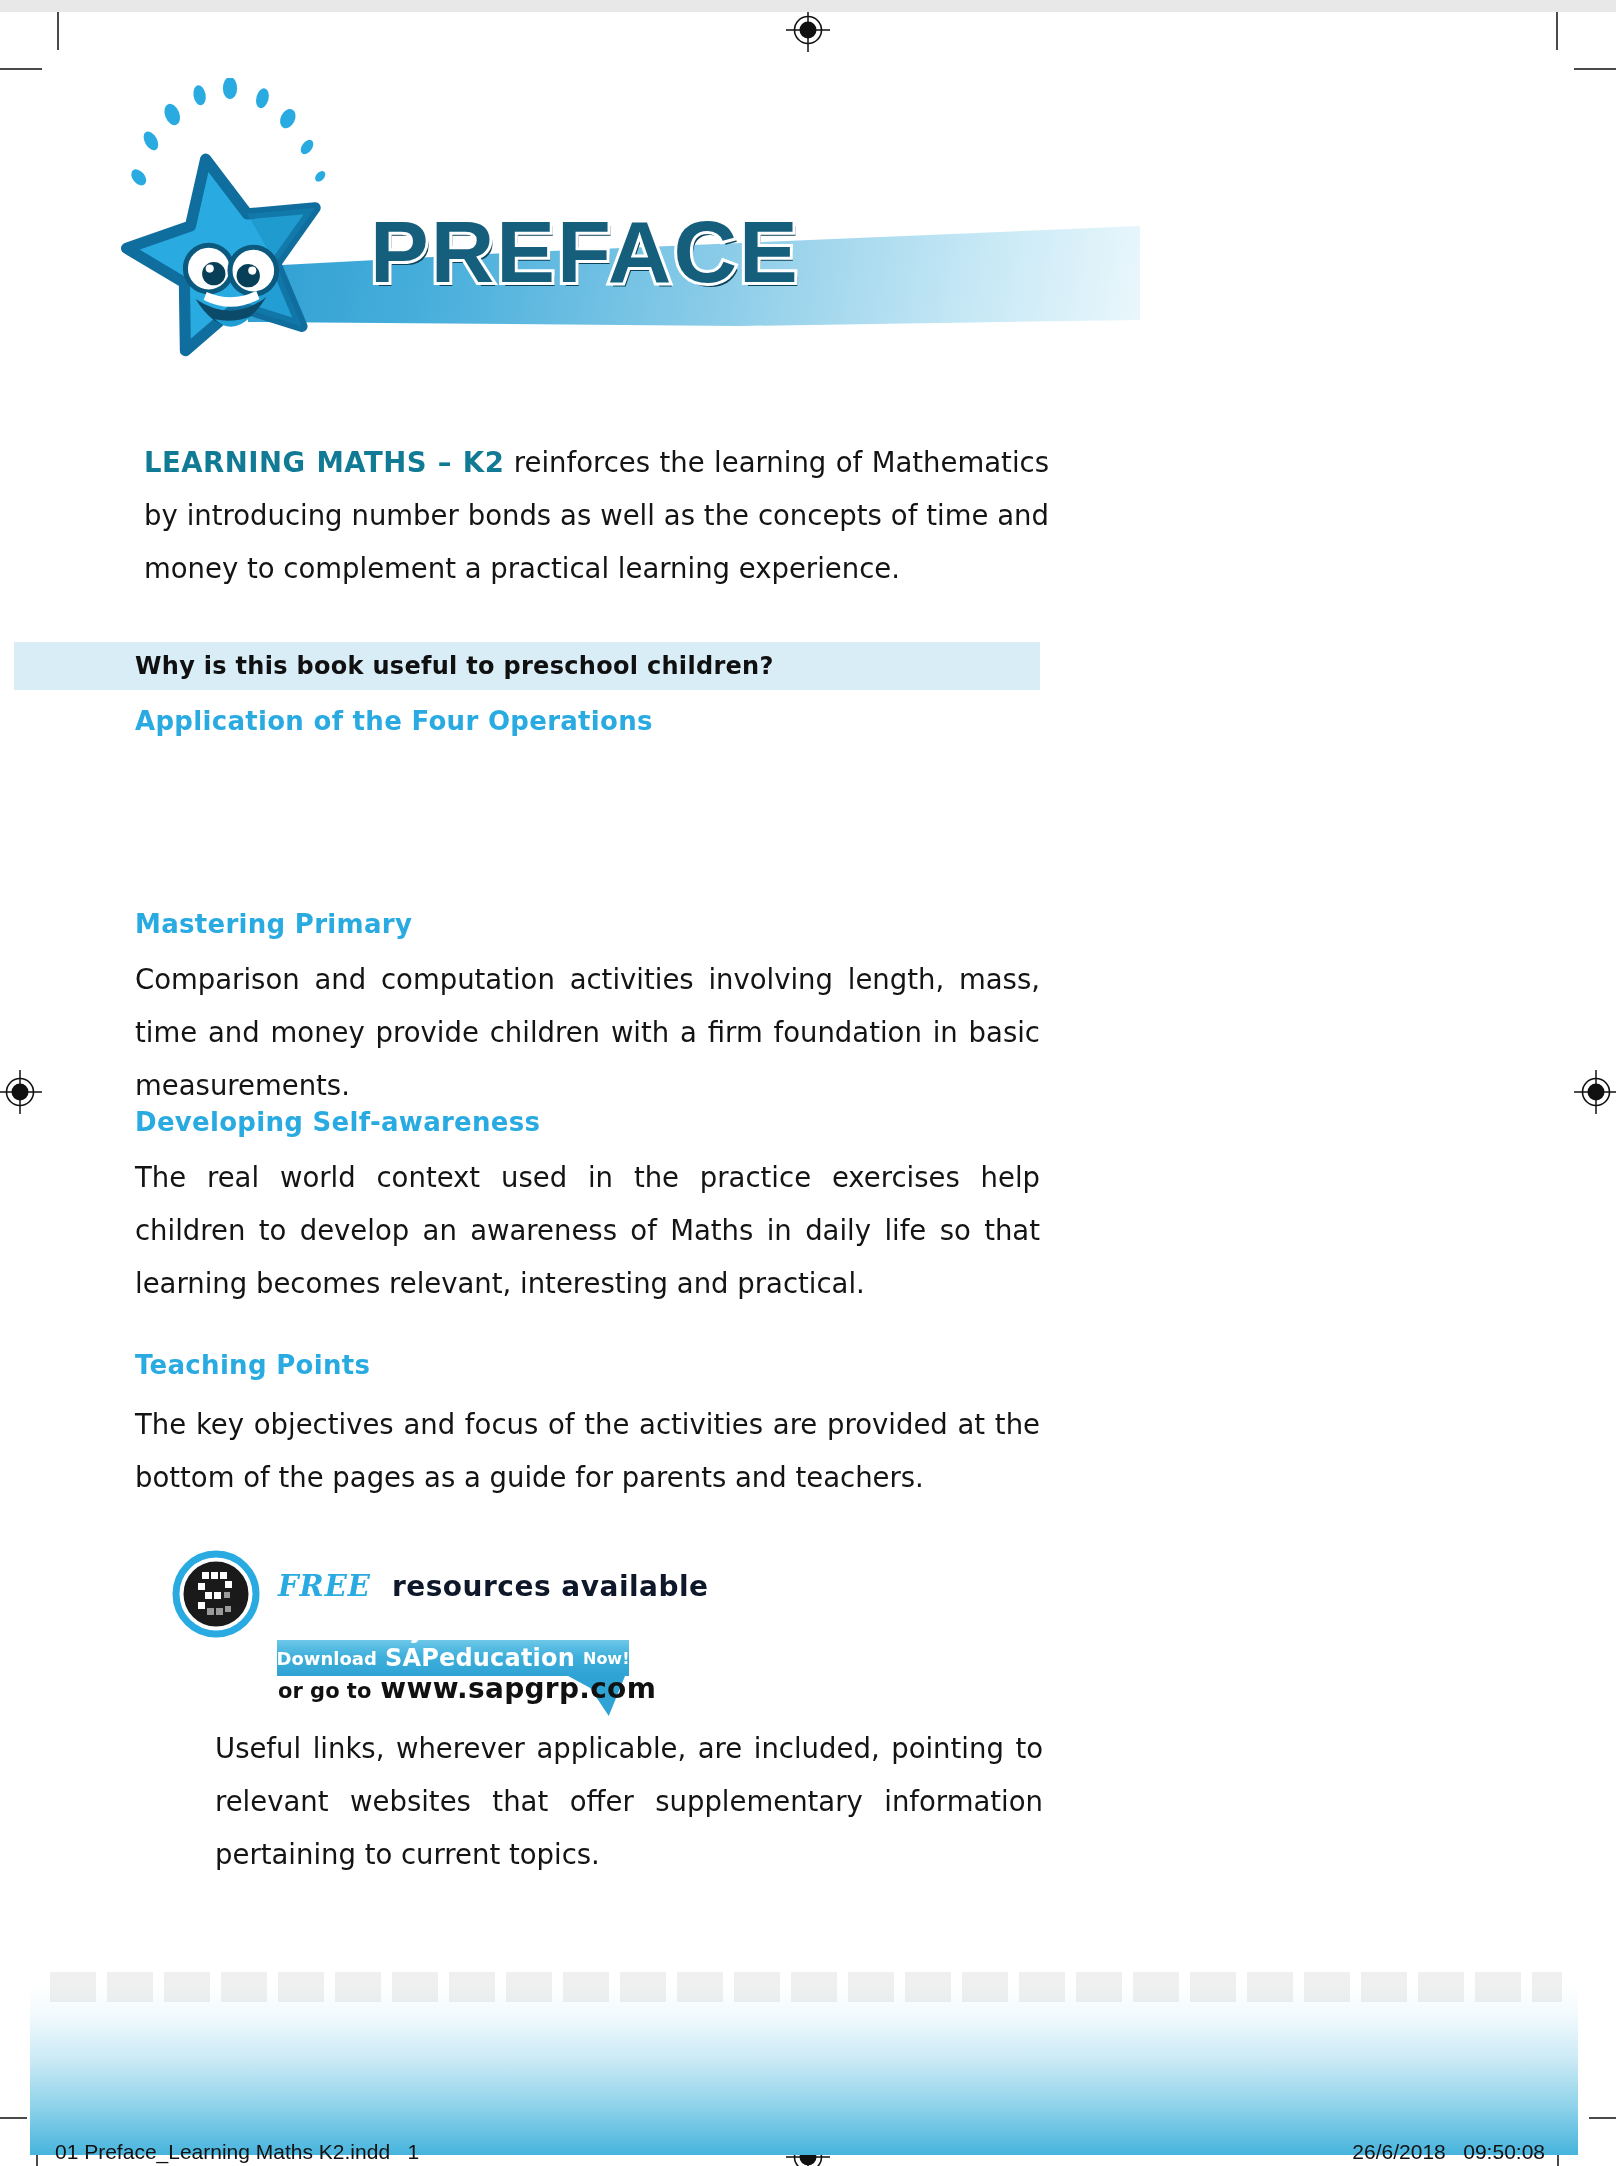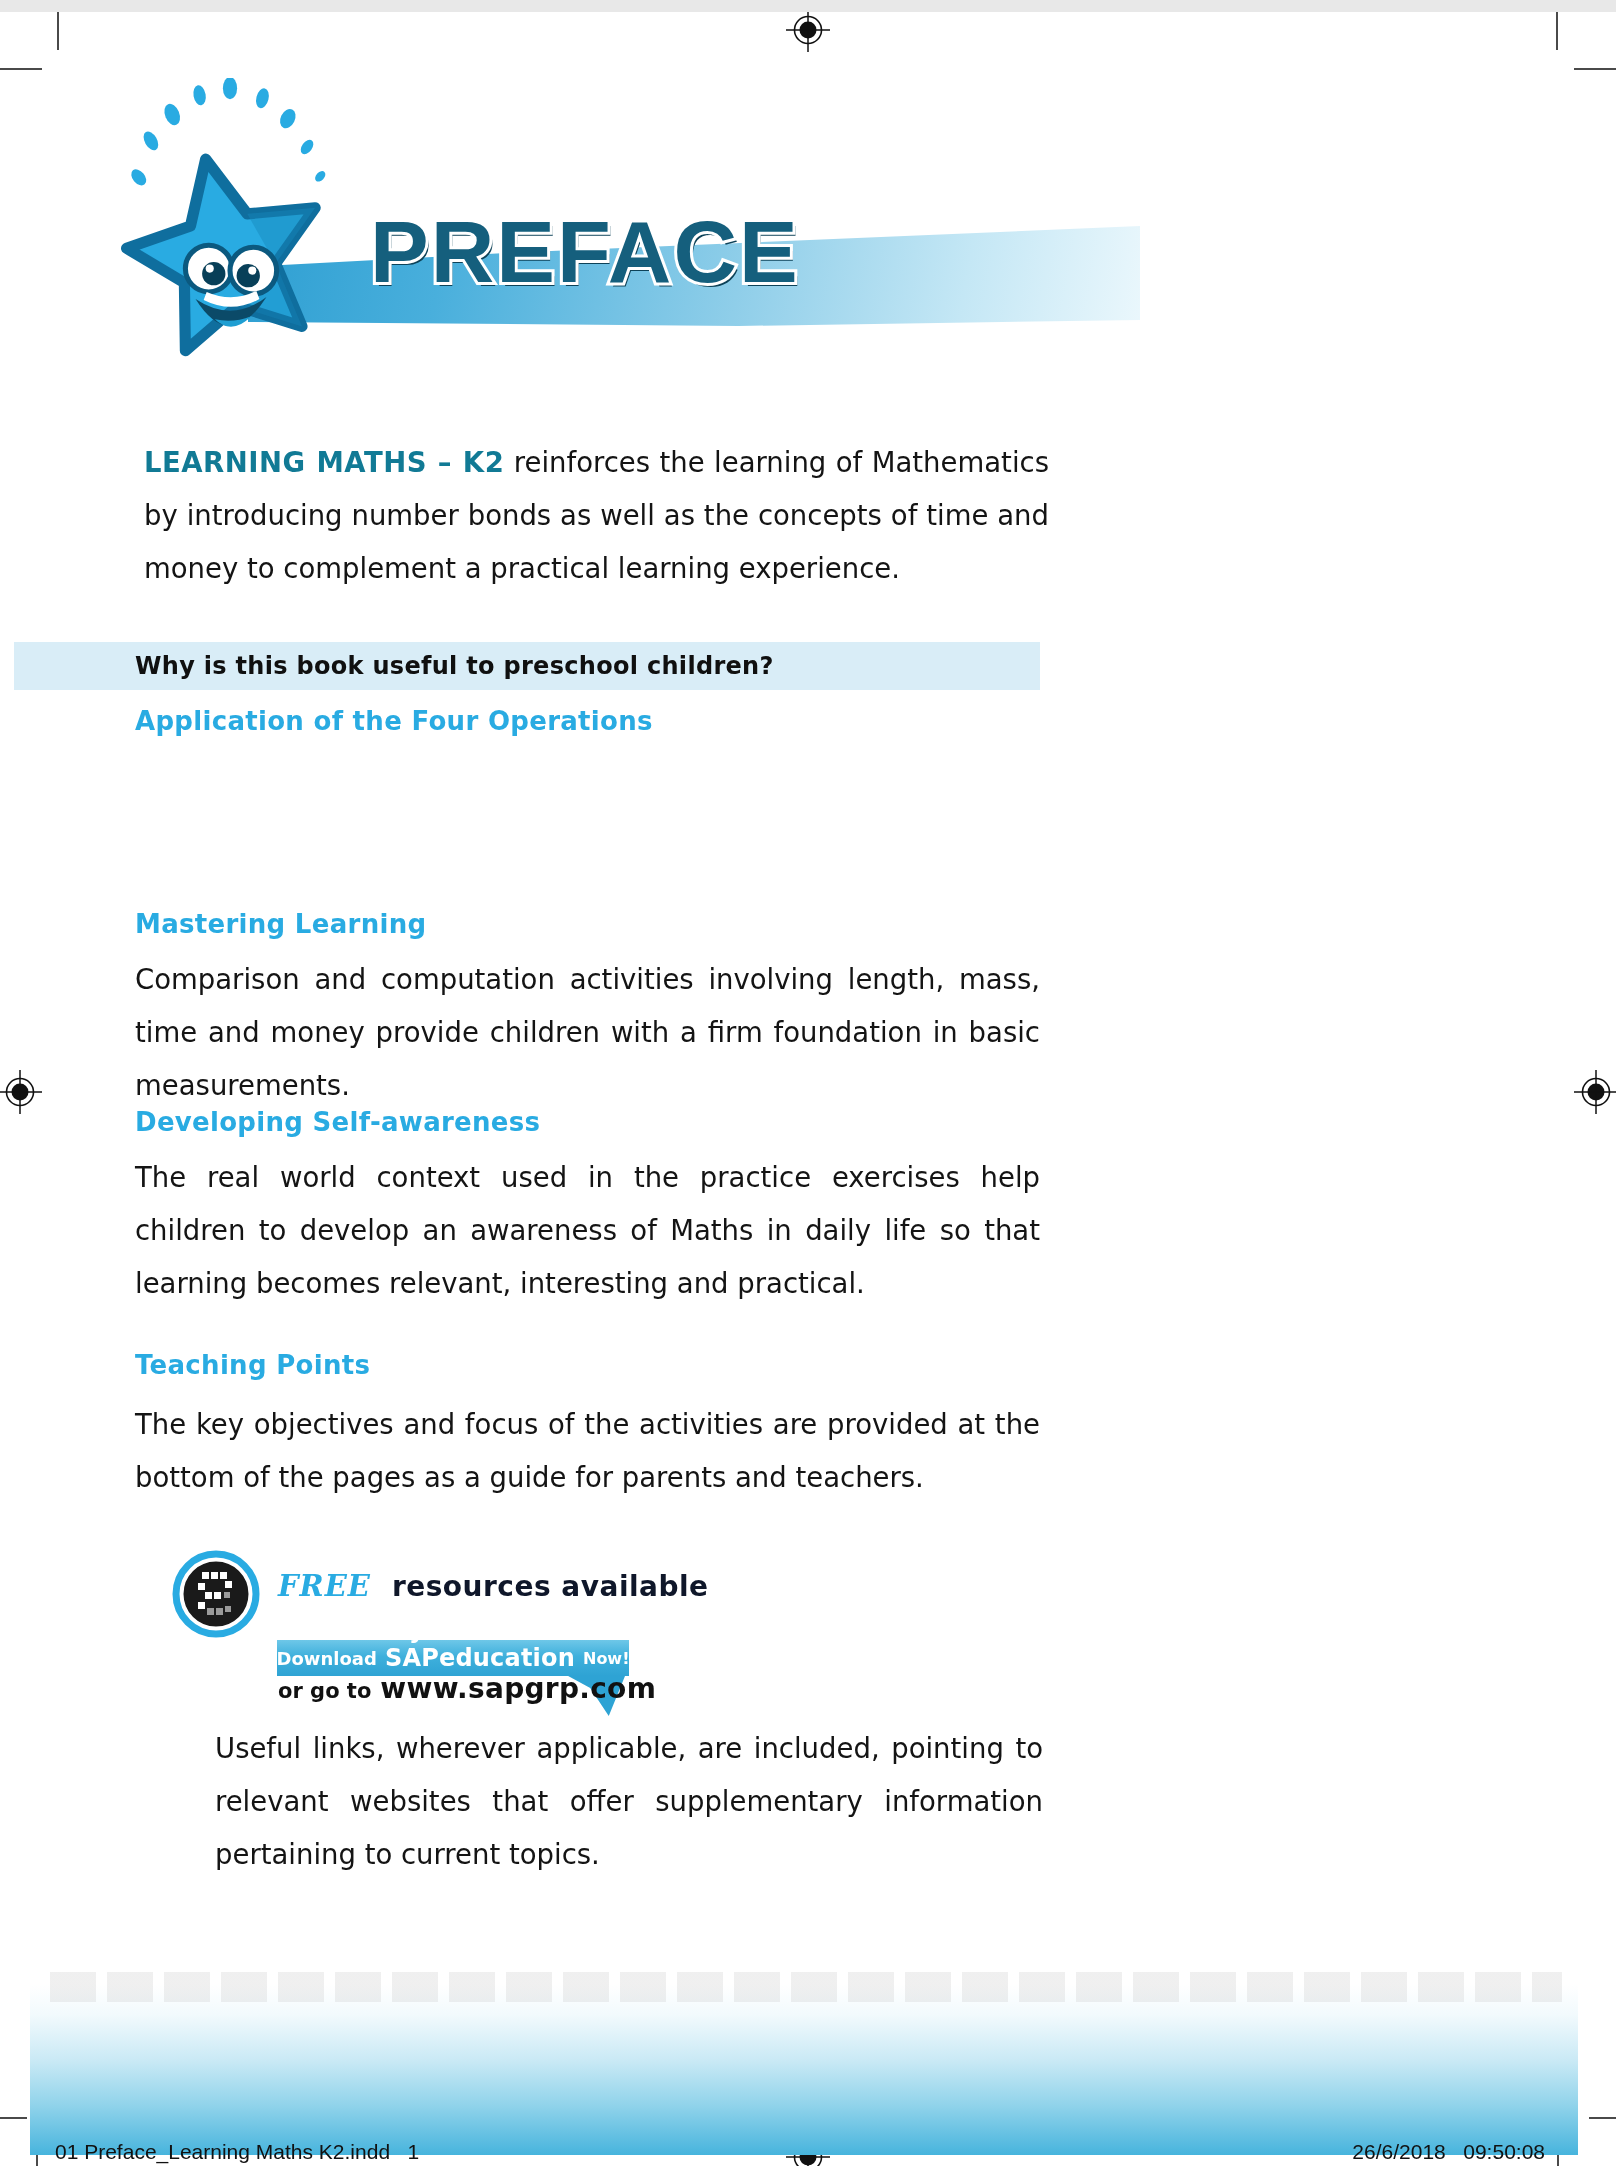--- a/index.html
+++ b/index.html
@@ -159,21 +159,21 @@
   </svg>
 
   <p class="abs intro" style="margin:0;"><span class="lead">LEARNING MATHS – K2</span><span> reinforces the learning of Mathematics by introducing number bonds as well as the concepts of time and money to complement a practical learning experience.</span></p>
 
   <div class="abs band">
     <span class="q">Why is this book useful to preschool children?</span>
   </div>
 
   <div class="abs sec-h" id="sec0h">Application of the Four Operations</div>
 
-  <div class="abs sec-h" id="sec1h">Mastering Learning</div>
+  <div class="abs sec-h" id="sec1h">Mastering Primary</div>
   <p class="abs sec-b" id="sec1b" style="margin:0;">Comparison and computation activities involving length, mass, time and money provide children with a firm foundation in basic measurements.</p>
 
   <div class="abs sec-h" id="sec2h">Developing Self-awareness</div>
   <p class="abs sec-b" id="sec2b" style="margin:0;">The real world context used in the practice exercises help children to develop an awareness of Maths in daily life so that learning becomes relevant, interesting and practical.</p>
 
   <div class="abs sec-h" id="sec3h">Teaching Points</div>
   <p class="abs sec-b" id="sec3b" style="margin:0;">The key objectives and focus of the activities are provided at the bottom of the pages as a guide for parents and teachers.</p>
 
   <svg class="abs el-logo" viewBox="0 0 88 88">
     <circle cx="44" cy="44" r="40" fill="none" stroke="#29abe2" stroke-width="7"></circle>

